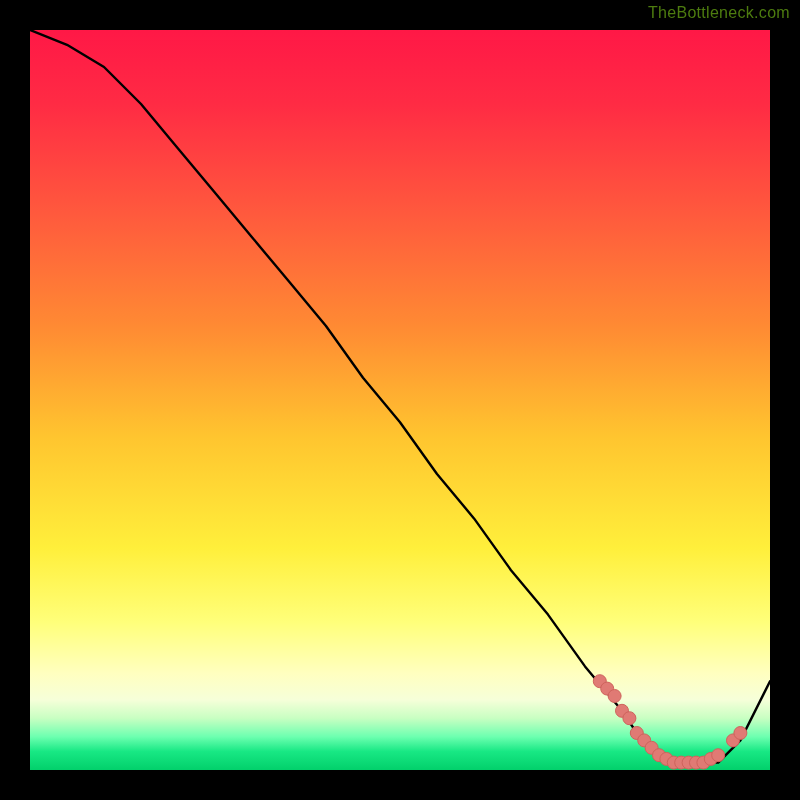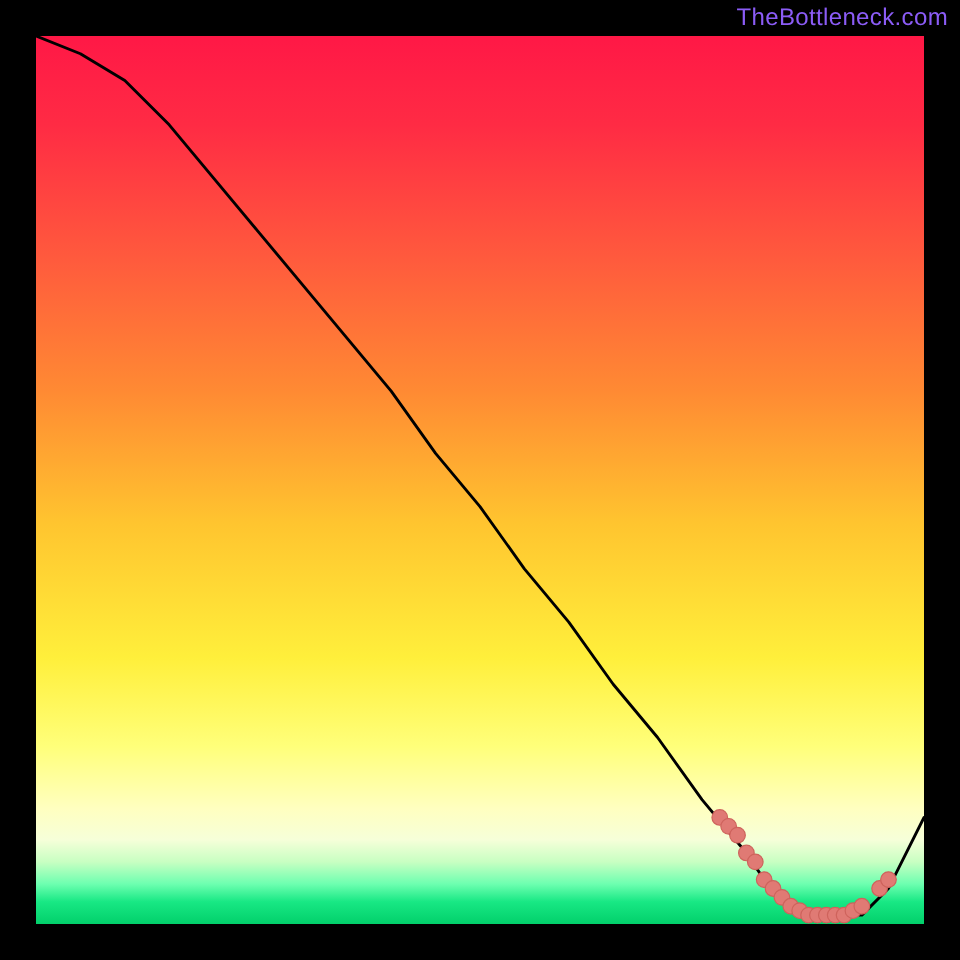--- a/index.html
+++ b/index.html
@@ -14,22 +14,22 @@
   .frame {
     position: relative;
     width: 800px;
     height: 800px;
     background: #000;
   }
   .watermark {
     position: absolute;
     top: 4px;
     right: 10px;
-    color: #8b5cf6;
-    font-size: 20px;
+    color: #4d7c0f;
+    font-size: 16px;
     font-weight: 500;
     letter-spacing: 0.3px;
     z-index: 20;
     user-select: none;
   }
   .plot-area {
     position: absolute;
     left: 30px;
     top: 30px;
     width: 740px;

